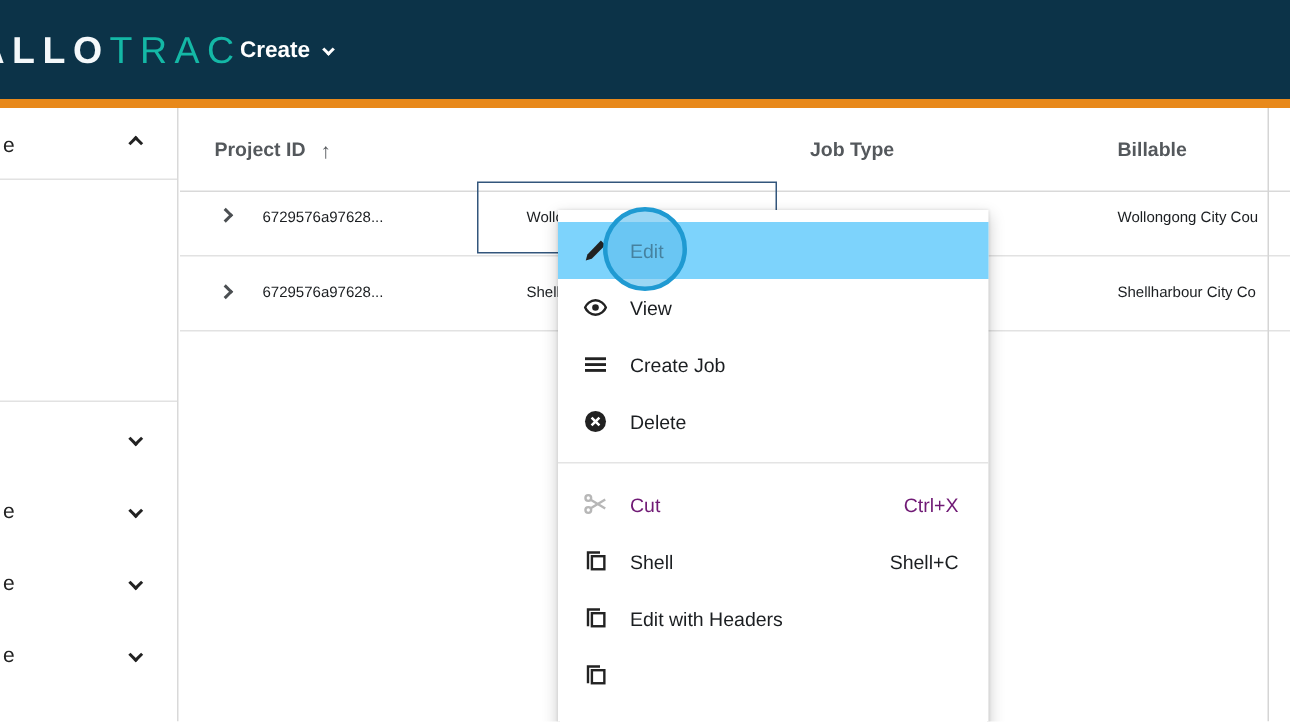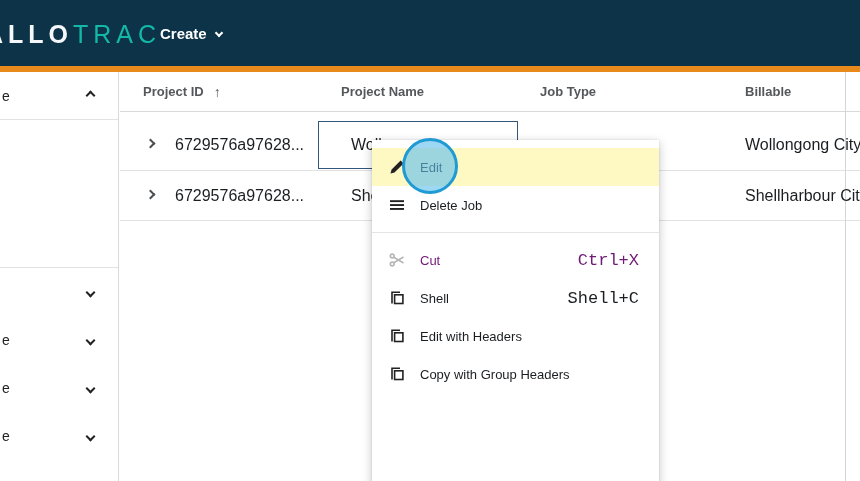--- a/index.html
+++ b/index.html
@@ -25,39 +25,39 @@
   
   .sidebar { position:absolute; left:0; top:72px; width:119px; bottom:0; background:#fff; border-right:1px solid #d9d9d9; }
   .side-row { position:relative; height:48px; display:flex; align-items:center; font-size:14px; color:#222; padding-left:2px; cursor:pointer; }
   .side-row .chev { position:absolute; right:24px; }
   .side-row.expanded { border-bottom:1px solid #e2e2e2; }
   .side-spacer { height:147px; }
   .side-divider { border-top:1px solid #e2e2e2; }
 
   
   .grid { position:absolute; left:120px; top:72px; right:0; bottom:0; background:#fff; }
-  .ghead { position:absolute; left:0; top:0; right:0; height:40px; border-bottom:1px solid #d9d9d9; font-size:13px; font-weight:600; color:#54585c; }
+  .ghead { position:absolute; left:0; top:0; right:0; height:56px; border-bottom:1px solid #d9d9d9; font-size:13px; font-weight:600; color:#54585c; }
   .gcell { position:absolute; top:0; height:100%; display:flex; align-items:center; white-space:nowrap; z-index:2; }
   .c1 { left:23px; } .c2 { left:221px; } .c3 { left:420px; } .c4 { left:625px; }
   .sort-arrow { margin-left:10px; font-size:14px; color:#55585c; font-weight:400; }
-  .grow { position:absolute; left:0; right:0; font-size:16px; color:#1b1e21; }
+  .grow { position:absolute; left:0; right:0; font-size:10px; color:#1b1e21; }
   .grow.r1 { top:48px; height:51px; border-bottom:1px solid #e2e2e2; }
   .grow.r2 { top:99px; height:50px; border-bottom:1px solid #e2e2e2; }
   .expander { position:absolute; left:27px; top:50%; margin-top:-5px; z-index:2; cursor:pointer; }
   .cid { left:55px; } .cname { left:231px; } .cjob { left:420px; } .cbill { left:625px; }
   .focus-cell { position:absolute; left:198px; top:49px; width:200px; height:48px; border:1.5px solid #33567c; z-index:3; pointer-events:none; }
   .scroll-line { position:absolute; left:725px; top:0; bottom:0; width:1px; background:#d5d5d5; z-index:1; }
 
   
   .ctx-menu { position:absolute; left:372px; top:140px; width:287px; height:372px; background:#fff; z-index:10;
               box-shadow:0 3px 10px rgba(0,0,0,.22), 0 0 2px rgba(0,0,0,.12); padding-top:8px; }
   .mi { height:38px; display:flex; align-items:center; padding:0 20px 0 17px; font-size:13px; color:#1b1e21; cursor:pointer; }
-  .mi.hovered { background:#fef9c3; }
+  .mi.hovered { background:#7dd3fc; }
   .mi .ic { width:16px; height:16px; margin-right:15px; flex:0 0 16px; }
-  .mi .shortcut { margin-left:auto; font-size:17px; color:#1b1e21;font-family:Liberation Mono, monospace; }
+  .mi .shortcut { margin-left:auto; font-size:13px; color:#1b1e21; }
   .mi.disabled, .mi.disabled .shortcut { color:#701a75; }
   .ctx-sep { border-top:1px solid #e4e4e4; margin:8px 0; }
   svg.ic .stroke { fill:none; stroke:#222; stroke-width:1.6; }
   svg.ic .fillk  { fill:#222; }
   .mi.disabled svg.ic .stroke { stroke:#b7b7b7; }
 
   
   .click-ind { position:absolute; left:402px; top:138px; width:56px; height:56px; border-radius:50%;
                background:rgba(96,191,237,.62); border:3px solid #1f9ad2; z-index:20; pointer-events:none; }
 </style>
@@ -101,21 +101,20 @@
 </div>
 
 <div class="grid">
   <div class="scroll-line"></div>
 
   <div class="ghead">
     <div class="gcell c1">
       <span>Project ID</span>
       <span class="sort-arrow">↑</span>
     </div>
-    <div class="gcell c2">Project Name</div>
     <div class="gcell c3">Job Type</div>
     <div class="gcell c4">Billable</div>
   </div>
 
   <div class="grow r1">
     <span class="expander chev right"></span>
     <div class="gcell cid">6729576a97628...</div>
     <div class="gcell cname">Wollo</div>
     <div class="gcell cjob"></div>
     <div class="gcell cbill">Wollongong City Cou</div>
@@ -134,30 +133,44 @@
 
 <div class="ctx-menu">
 
   <div class="mi hovered">
     <svg class="ic" viewBox="0 0 16 16">
       <path class="fillk" d="M11.6 1.4l3 3L5.5 13.5l-4 1.1 1.1-4z"></path>
     </svg>
     <span>Edit</span>
   </div>
 
+  <div class="mi">
+    <svg class="ic" viewBox="0 0 16 16">
+      <path class="stroke" d="M8 3.2C4.6 3.2 2 5.7 1.1 8 2 10.3 4.6 12.8 8 12.8S14 10.3 14.9 8C14 5.7 11.4 3.2 8 3.2z"></path>
+      <circle class="fillk" cx="8" cy="8" r="2.2"></circle>
+    </svg>
+    <span>View</span>
+  </div>
 
   <div class="mi">
     <svg class="ic" viewBox="0 0 16 16">
       <rect class="fillk" x="1" y="3.2" width="14" height="1.9"></rect>
       <rect class="fillk" x="1" y="7.1" width="14" height="1.9"></rect>
       <rect class="fillk" x="1" y="11" width="14" height="1.9"></rect>
     </svg>
-    <span>Delete Job</span>
-  </div>
-
+    <span>Create Job</span>
+  </div>
+
+  <div class="mi">
+    <svg class="ic" viewBox="0 0 16 16">
+      <circle class="fillk" cx="8" cy="8" r="7"></circle>
+      <path d="M5.4 5.4l5.2 5.2M10.6 5.4l-5.2 5.2" stroke="#fff" stroke-width="1.7" fill="none"></path>
+    </svg>
+    <span>Delete</span>
+  </div>
 
   <div class="ctx-sep"></div>
 
   <div class="mi disabled">
     <svg class="ic" viewBox="0 0 16 16">
       <circle class="stroke" cx="3.2" cy="4" r="1.9"></circle>
       <circle class="stroke" cx="3.2" cy="12" r="1.9"></circle>
       <path class="stroke" d="M4.8 5.2L14.5 11M4.8 10.8L14.5 5"></path>
     </svg>
     <span>Cut</span>
@@ -179,18 +192,17 @@
       <rect class="stroke" x="5.6" y="4.8" width="8.3" height="8.7"></rect>
     </svg>
     <span>Edit with Headers</span>
   </div>
 
   <div class="mi">
     <svg class="ic" viewBox="0 0 16 16">
       <path class="stroke" d="M3 13.5V2.3h8"></path>
       <rect class="stroke" x="5.6" y="4.8" width="8.3" height="8.7"></rect>
     </svg>
-    <span>Copy with Group Headers</span>
   </div>
 
 </div>
 
 <div class="click-ind"></div>
 
 </body></html>

